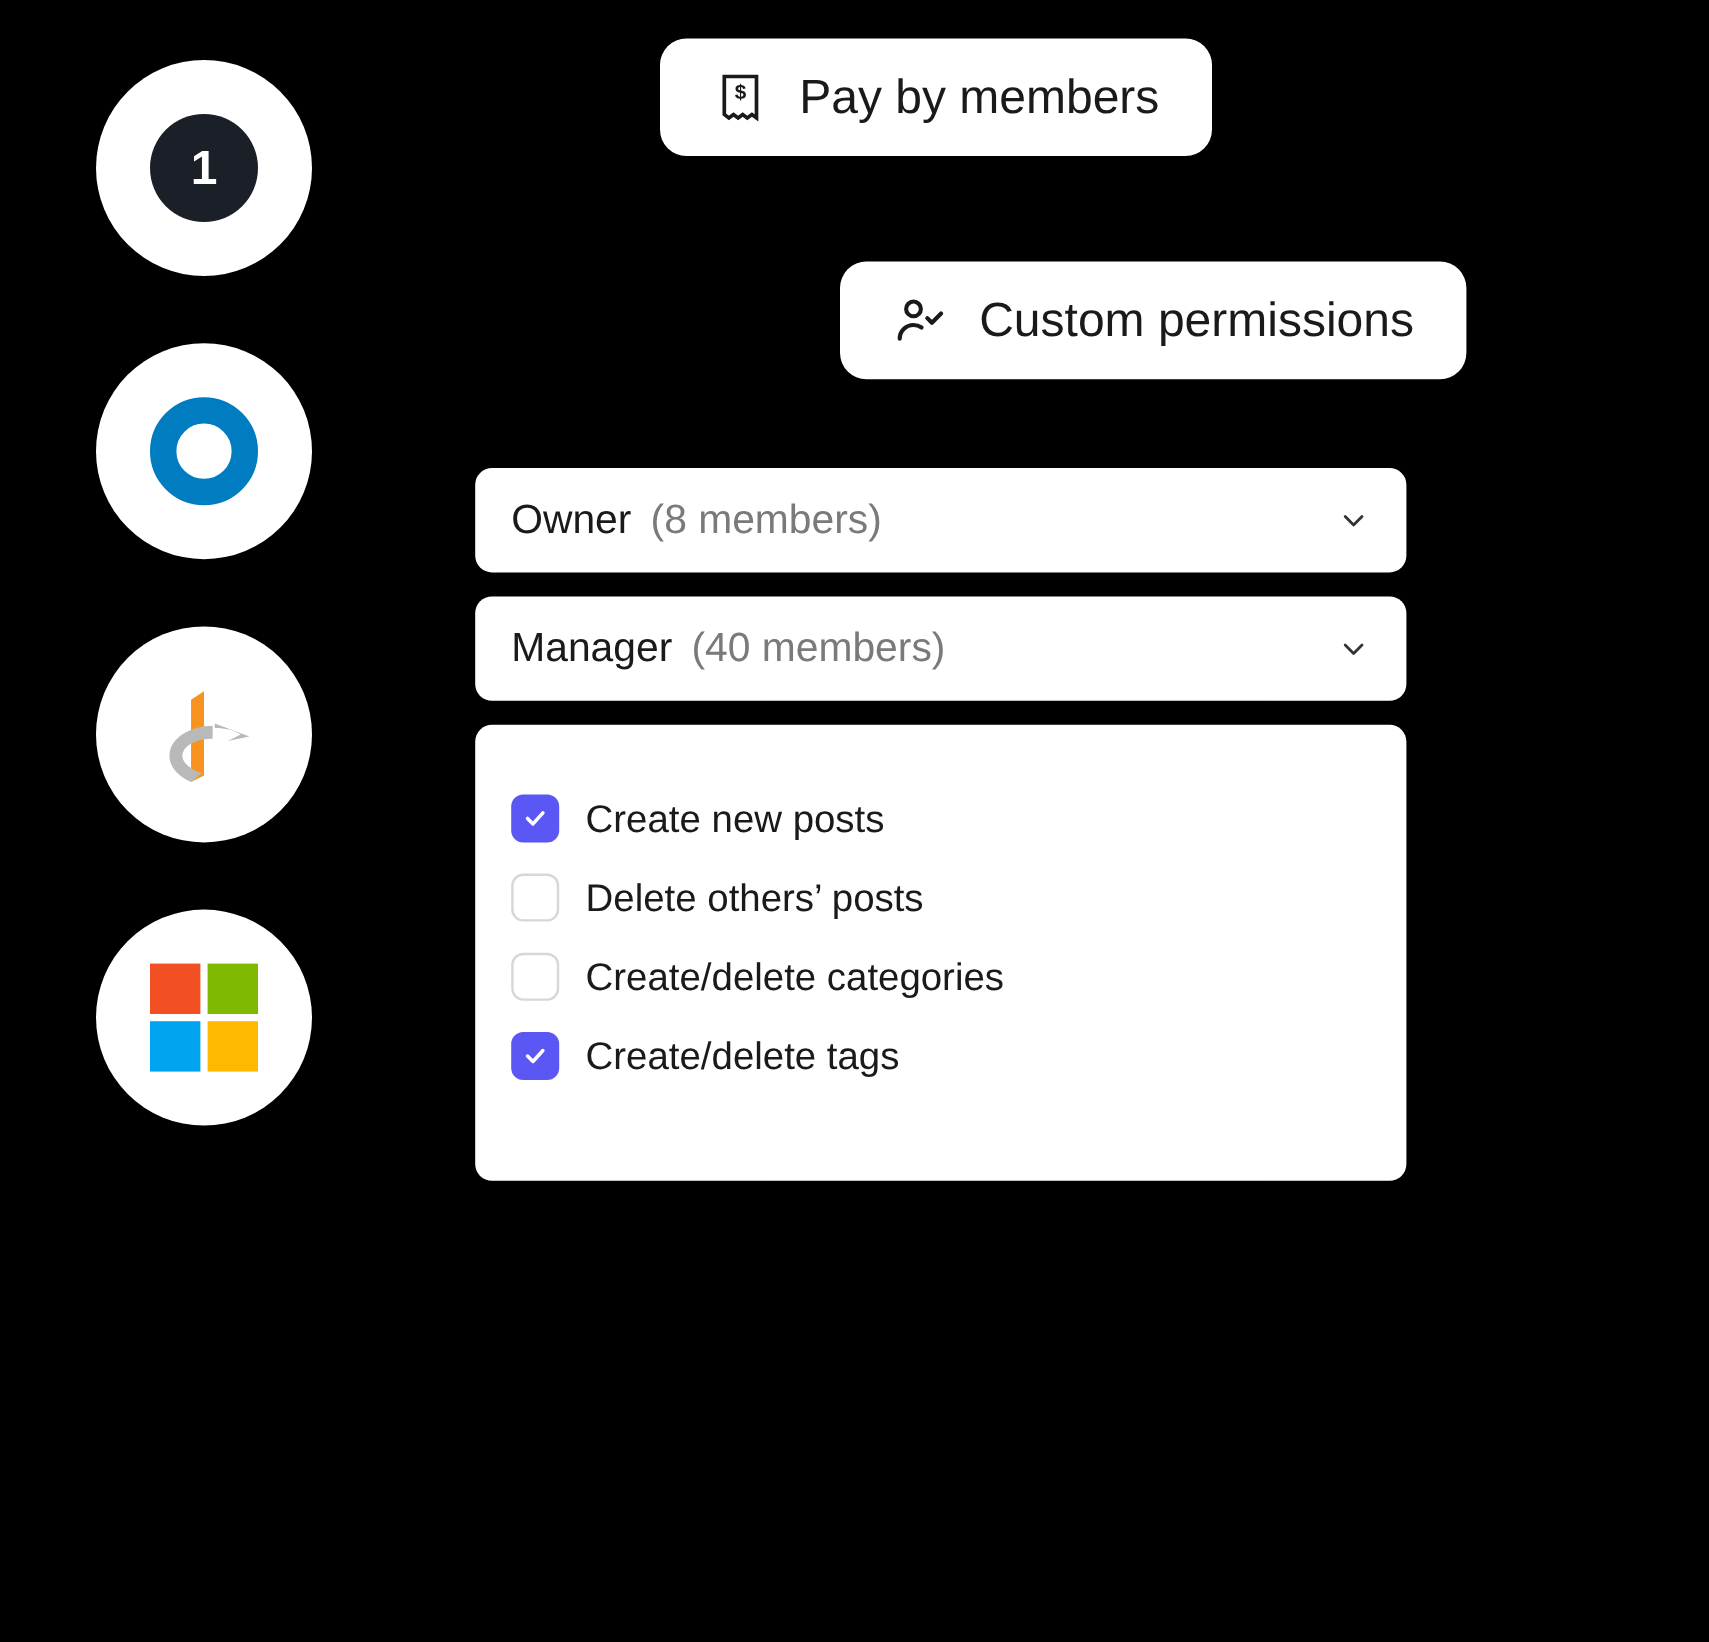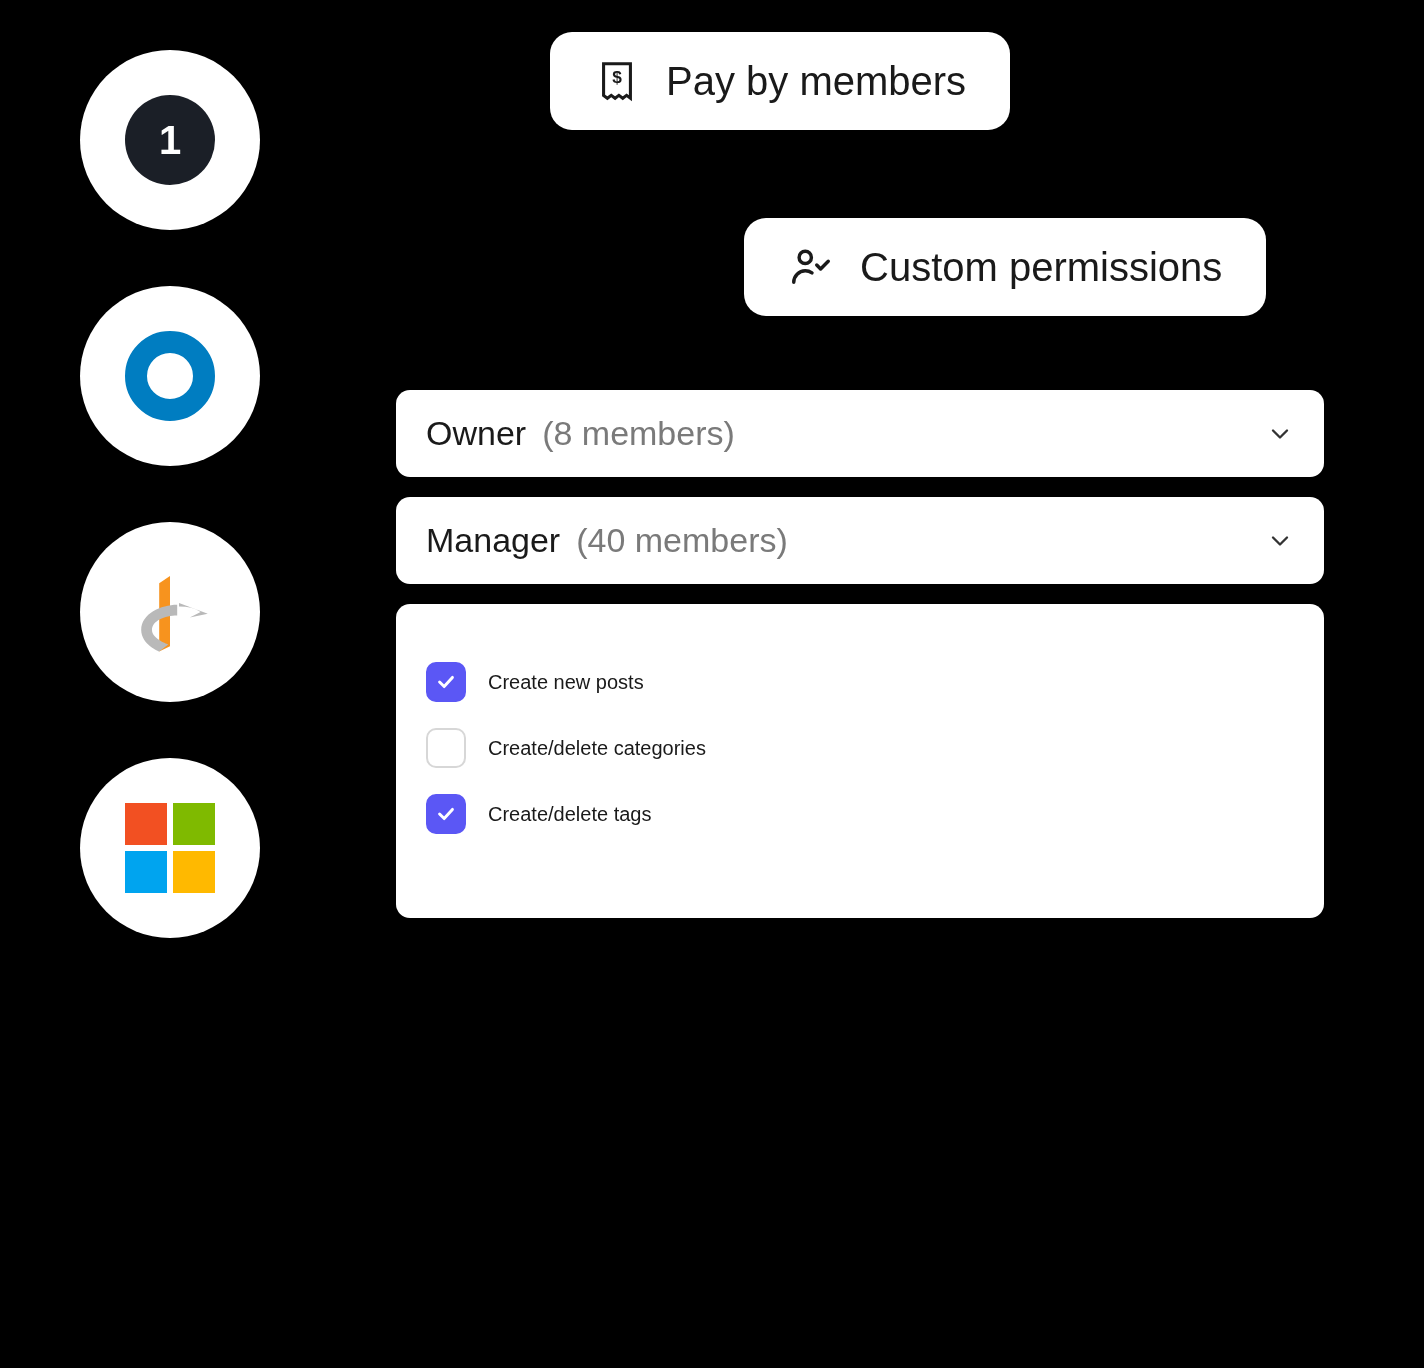--- a/index.html
+++ b/index.html
@@ -82,28 +82,28 @@
     display:flex;
     align-items:center;
     gap:26px;
     padding: 26px 44px;
     font-size:40px;
     font-weight:500;
     filter: drop-shadow(0 26px 30px var(--shadow-noise));
   }
   .pill .pill-icon { width:46px; height:46px; color:#1a1a1a; flex:0 0 auto; }
   .pill-invoice { left: 550px; top: 32px; }
-  .pill-permissions { left: 700px; top: 218px; margin-left: 44px; }
+  .pill-permissions { left: 700px; top: 218px; }
 
   
   .roles {
     position:absolute;
     left: 396px;
     top: 390px;
-    width: 928px;
+    width: 776px;
     display:flex;
     flex-direction:column;
     gap:20px;
   }
   .role-card {
     background: var(--card-bg);
     border-radius: 14px;
     padding: 24px 30px;
     display:flex;
     flex-direction:column;
@@ -121,21 +121,21 @@
   .role-header .spacer { flex:1; }
   .role-header .chevron {
     width:28px; height:28px; color:#333;
   }
 
   .perms {
     margin-top: 34px;
     display:flex;
     flex-direction:column;
     gap:26px;
-    font-size:20px;
+    font-size:32px;
     padding-bottom: 60px;
   }
   .perm {
     display:flex;
     align-items:center;
     gap:22px;
   }
   .cb {
     width:40px; height:40px;
     border-radius:10px;
@@ -244,20 +244,24 @@
       <div class="perm">
         <span class="cb checked">
           <svg viewBox="0 0 24 24" fill="none" stroke="currentColor" stroke-width="3.2" stroke-linecap="round" stroke-linejoin="round">
               <polyline points="5 12 10 17 19 7"></polyline>
             </svg>
         </span>
         <span>Create new posts</span>
       </div>
       <div class="perm">
         <span class="cb"></span>
+        <span>Delete others’ posts</span>
+      </div>
+      <div class="perm">
+        <span class="cb"></span>
         <span>Create/delete categories</span>
       </div>
       <div class="perm">
         <span class="cb checked">
           <svg viewBox="0 0 24 24" fill="none" stroke="currentColor" stroke-width="3.2" stroke-linecap="round" stroke-linejoin="round">
               <polyline points="5 12 10 17 19 7"></polyline>
             </svg>
         </span>
         <span>Create/delete tags</span>
       </div>

